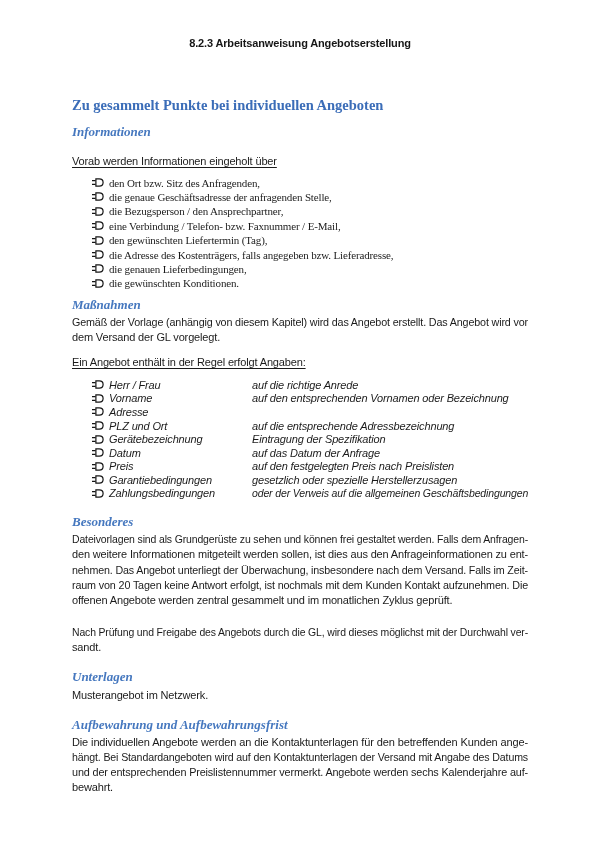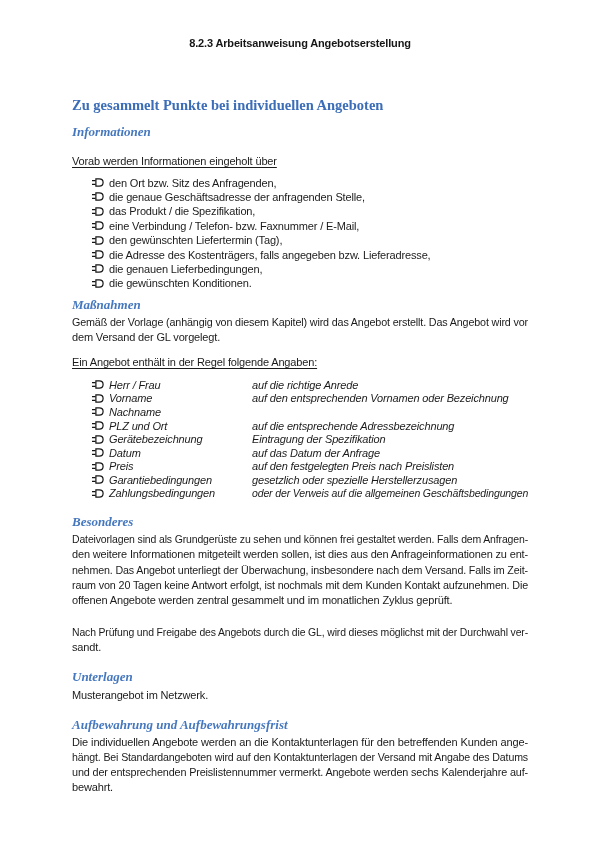--- a/index.html
+++ b/index.html
@@ -14,21 +14,21 @@
     margin-top:48px; font-family:"Liberation Serif", serif; font-weight:700;
     font-size:14.5px; line-height:1.2; letter-spacing:0; color:#3b6db8;
   }
   .sec-title {
     font-family:"Liberation Serif", serif; font-weight:700; font-style:italic;
     font-size:13px; line-height:14px; letter-spacing:0; color:#4678bf;
   }
   .mt-sec1 { margin-top:11px; }
   .underlined { text-decoration:underline; text-underline-offset:2px; }
   .intro { margin-top:15px; line-height:14px; }
-  .blist { margin-top:7px; margin-left:20px; }
+  .blist { margin-top:7px; margin-left:20px;font-family:Liberation Serif, serif; }
   .bitem { display:flex; align-items:center; height:14.4px; }
   .bullet { flex:0 0 12px; display:inline-flex; align-items:center; margin-right:5px; }
   .btext { flex:1; min-width:0; }
   .fitbox { overflow:visible; }
   .fit { display:inline-block; white-space:nowrap; transform-origin:0 50%; }
   .para { margin-top:3px; }
   .pl { width:100%; line-height:15.2px; }
   .mt-intro2 { margin-top:10px; }
   .tlist { margin-top:9px; margin-left:20px;font-style:italic; }
   .trow { display:flex; align-items:center; height:13.6px; }
@@ -67,30 +67,30 @@
       <div class="bitem">
         <span class="bullet">
           <svg width="12" height="9" viewBox="0 0 12 9">
             <path d="M0 2.6 H3.6 M0 6.4 H3.6" stroke="#161616" stroke-width="1.2" fill="none"></path>
             <path d="M3.9 0.9 h3.3 c2.4 0 3.9 1.5 3.9 3.6 c0 2.1 -1.5 3.6 -3.9 3.6 h-3.3 z" fill="none" stroke="#161616" stroke-width="1.2"></path>
           </svg>
         </span>
         <span class="btext fitbox"><span class="fit">die genaue Geschäftsadresse der anfragenden Stelle,</span></span>
       </div>
 
-
-      <div class="bitem">
-        <span class="bullet">
-          <svg width="12" height="9" viewBox="0 0 12 9">
-            <path d="M0 2.6 H3.6 M0 6.4 H3.6" stroke="#161616" stroke-width="1.2" fill="none"></path>
-            <path d="M3.9 0.9 h3.3 c2.4 0 3.9 1.5 3.9 3.6 c0 2.1 -1.5 3.6 -3.9 3.6 h-3.3 z" fill="none" stroke="#161616" stroke-width="1.2"></path>
-          </svg>
-        </span>
-        <span class="btext fitbox"><span class="fit">das Produkt / die Spezifikation,</span></span>
-      </div>
+      <div class="bitem">
+        <span class="bullet">
+          <svg width="12" height="9" viewBox="0 0 12 9">
+            <path d="M0 2.6 H3.6 M0 6.4 H3.6" stroke="#161616" stroke-width="1.2" fill="none"></path>
+            <path d="M3.9 0.9 h3.3 c2.4 0 3.9 1.5 3.9 3.6 c0 2.1 -1.5 3.6 -3.9 3.6 h-3.3 z" fill="none" stroke="#161616" stroke-width="1.2"></path>
+          </svg>
+        </span>
+        <span class="btext fitbox"><span class="fit">die Bezugsperson / den Ansprechpartner,</span></span>
+      </div>
+
 
       <div class="bitem">
         <span class="bullet">
           <svg width="12" height="9" viewBox="0 0 12 9">
             <path d="M0 2.6 H3.6 M0 6.4 H3.6" stroke="#161616" stroke-width="1.2" fill="none"></path>
             <path d="M3.9 0.9 h3.3 c2.4 0 3.9 1.5 3.9 3.6 c0 2.1 -1.5 3.6 -3.9 3.6 h-3.3 z" fill="none" stroke="#161616" stroke-width="1.2"></path>
           </svg>
         </span>
         <span class="btext fitbox"><span class="fit">eine Verbindung / Telefon- bzw. Faxnummer / E-Mail,</span></span>
       </div>
@@ -136,21 +136,21 @@
       </div>
     </div>
 
   <div class="sec-title mt-massnahmen">Maßnahmen</div>
   <div class="para">
 
       <div class="pl fitbox"><span class="fit" style="transform: scaleX(0.976511);">Gemäß der Vorlage (anhängig von diesem Kapitel) wird das Angebot erstellt. Das Angebot wird vor</span></div>
 
       <div class="pl fitbox"><span class="fit">dem Versand der GL vorgelegt.</span></div>
     </div>
-  <div class="intro underlined mt-intro2">Ein Angebot enthält in der Regel folgende Angaben:</div>
+  <div class="intro underlined mt-intro2">Ein Angebot enthält in der Regel erfolgt Angaben:</div>
   <div class="tlist">
 
       <div class="trow">
         <span class="bullet">
           <svg width="12" height="9" viewBox="0 0 12 9">
             <path d="M0 2.6 H3.6 M0 6.4 H3.6" stroke="#161616" stroke-width="1.2" fill="none"></path>
             <path d="M3.9 0.9 h3.3 c2.4 0 3.9 1.5 3.9 3.6 c0 2.1 -1.5 3.6 -3.9 3.6 h-3.3 z" fill="none" stroke="#161616" stroke-width="1.2"></path>
           </svg>
         </span>
         <span class="tlabel">Herr / Frau</span>
@@ -168,21 +168,21 @@
         <span class="tdesc fitbox"><span class="fit">auf den entsprechenden Vornamen oder Bezeichnung</span></span>
       </div>
 
       <div class="trow">
         <span class="bullet">
           <svg width="12" height="9" viewBox="0 0 12 9">
             <path d="M0 2.6 H3.6 M0 6.4 H3.6" stroke="#161616" stroke-width="1.2" fill="none"></path>
             <path d="M3.9 0.9 h3.3 c2.4 0 3.9 1.5 3.9 3.6 c0 2.1 -1.5 3.6 -3.9 3.6 h-3.3 z" fill="none" stroke="#161616" stroke-width="1.2"></path>
           </svg>
         </span>
-        <span class="tlabel">Nachname</span>
+        <span class="tlabel">Adresse</span>
       </div>
 
       <div class="trow">
         <span class="bullet">
           <svg width="12" height="9" viewBox="0 0 12 9">
             <path d="M0 2.6 H3.6 M0 6.4 H3.6" stroke="#161616" stroke-width="1.2" fill="none"></path>
             <path d="M3.9 0.9 h3.3 c2.4 0 3.9 1.5 3.9 3.6 c0 2.1 -1.5 3.6 -3.9 3.6 h-3.3 z" fill="none" stroke="#161616" stroke-width="1.2"></path>
           </svg>
         </span>
         <span class="tlabel">PLZ und Ort</span>

